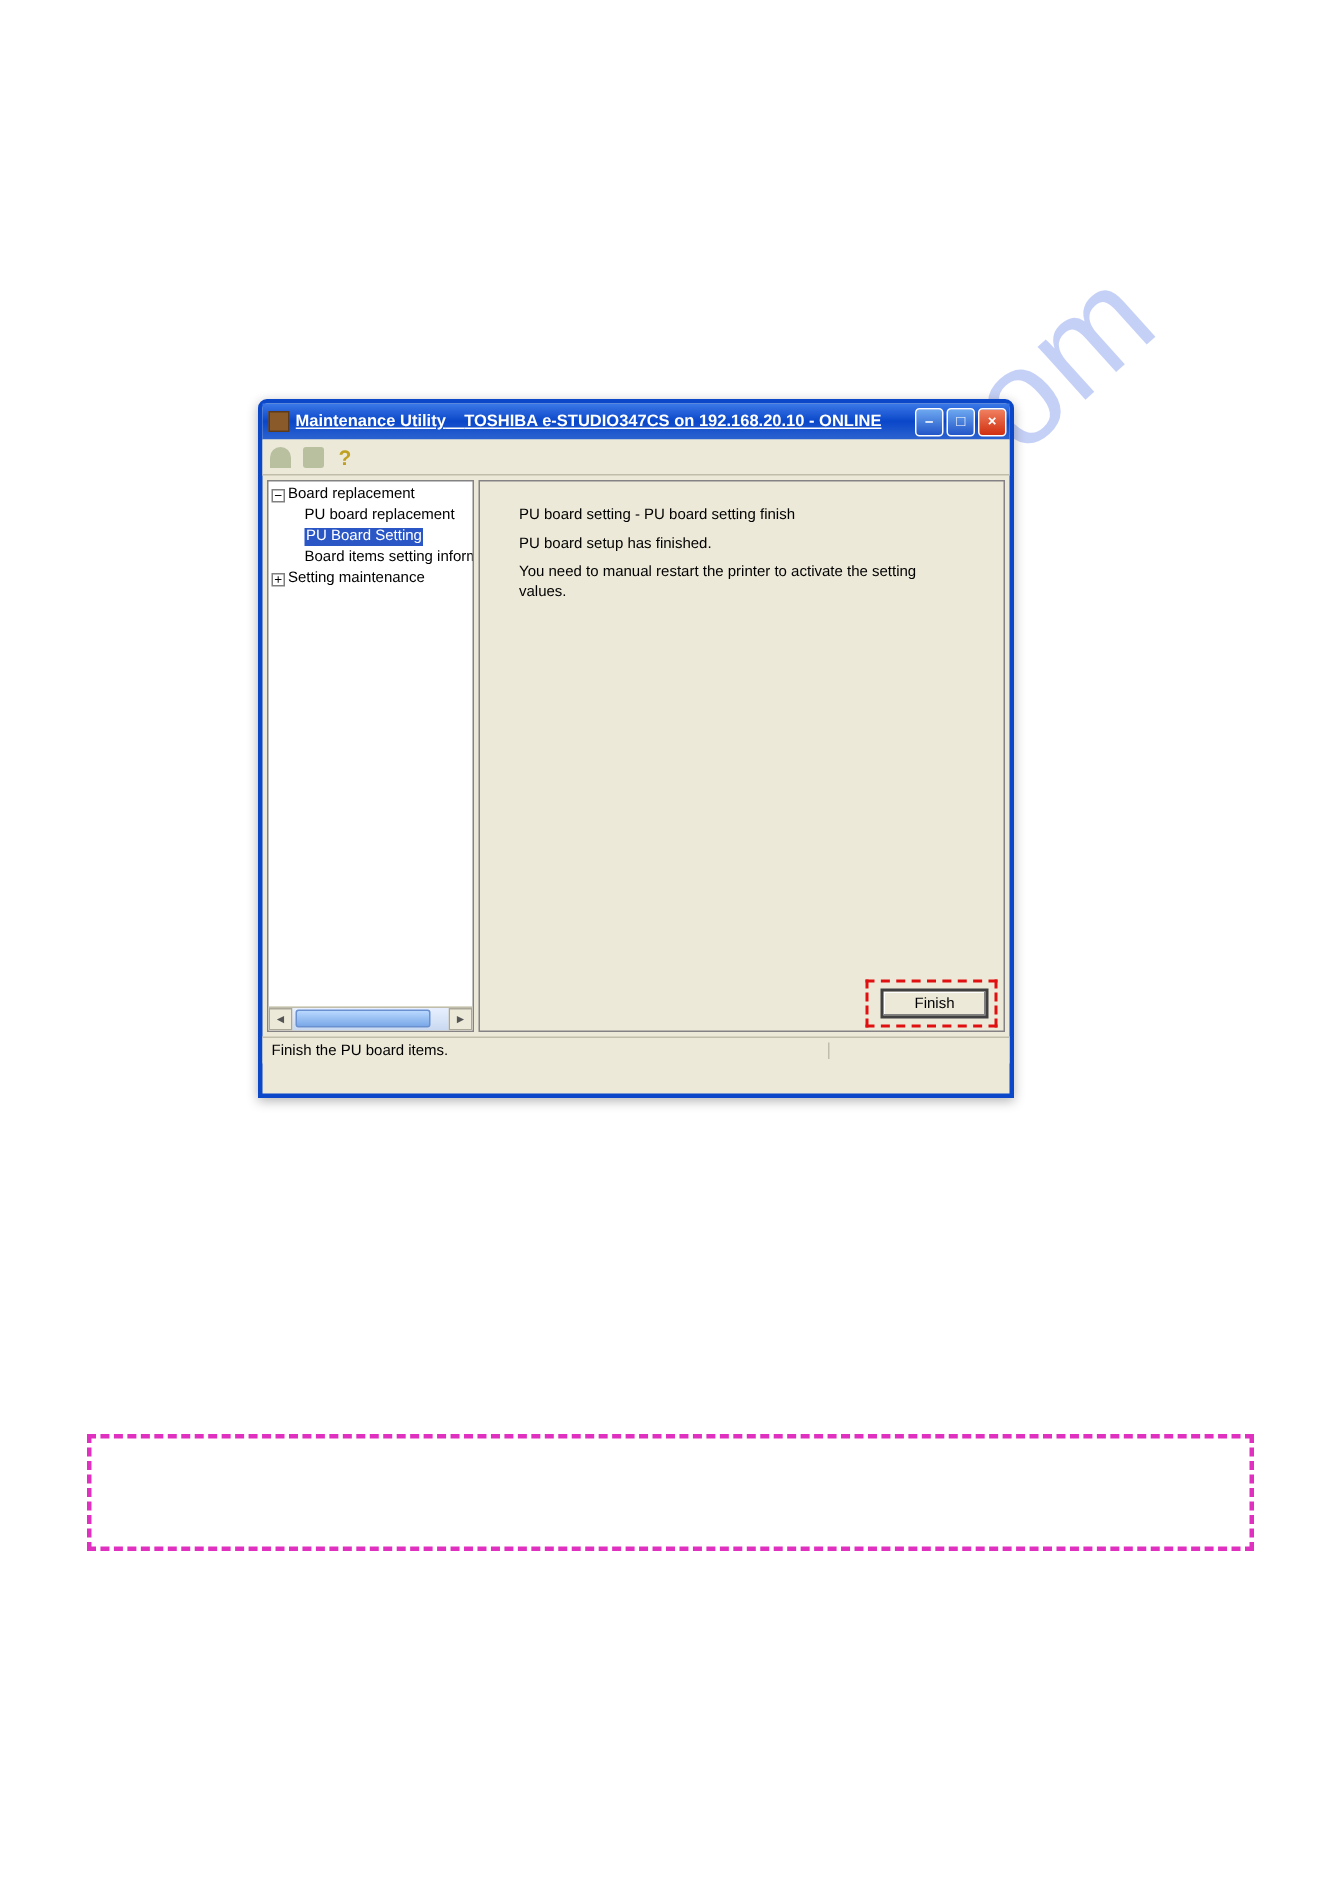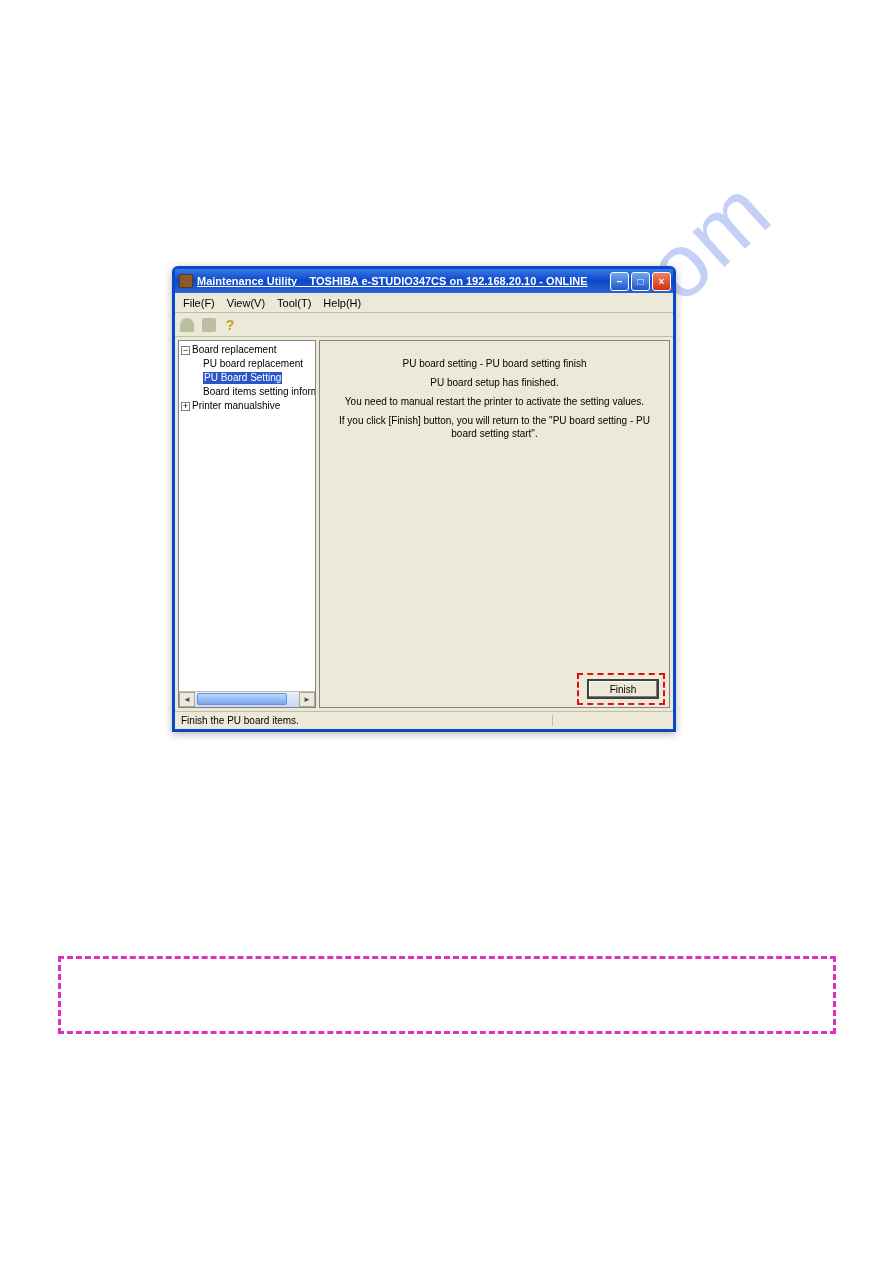--- a/index.html
+++ b/index.html
@@ -162,21 +162,21 @@
   }
   .content-pane {
     flex: 1;
     background: #ece9d8;
     border: 1px solid #848284;
     padding: 10px;
     position: relative;
     font-size: 10px;
     color: #000;
   }
-  .content-pane p { margin: 6px 0; line-height: 1.3; text-align: center; }
+  .content-pane p { margin: 6px 16px; line-height: 1.3; }
   .finish-btn {
     position: absolute;
     right: 10px;
     bottom: 8px;
     width: 72px;
     height: 20px;
     background: #ece9d8;
     border: 2px solid #404040;
     box-shadow: inset -1px -1px 0 #808080, inset 1px 1px 0 #fff;
     font-size: 10px;
@@ -247,26 +247,20 @@
       &nbsp;&nbsp;
       <span>TOSHIBA e-STUDIO347CS on 192.168.20.10  - ONLINE</span>
     </div>
     <div class="window-btns">
       <div class="window-btn btn-min">–</div>
       <div class="window-btn btn-max">□</div>
       <div class="window-btn btn-close">×</div>
     </div>
   </div>
 
-  <div class="menubar">
-    <div class="menu-item">File(F)</div>
-    <div class="menu-item">View(V)</div>
-    <div class="menu-item">Tool(T)</div>
-    <div class="menu-item">Help(H)</div>
-  </div>
 
   <div class="toolbar">
     <div class="tool-icon">
         <div class="icon-person"></div>
       </div>
     <div class="tool-icon">
         <div class="icon-gear"></div>
       </div>
     <div class="tool-icon icon-help">?</div>
   </div>
@@ -286,37 +280,36 @@
         <div class="tree-row">
           <span class="tree-indent2"></span>
           <span class="tree-label tree-selected">PU Board Setting</span>
         </div>
         <div class="tree-row">
           <span class="tree-indent2"></span>
           <span class="tree-label">Board items setting informa</span>
         </div>
         <div class="tree-row">
           <span class="tree-toggle">+</span>
-          <span class="tree-label">Printer manualshive</span>
+          <span class="tree-label">Setting maintenance</span>
         </div>
       </div>
       <div class="tree-hscroll">
         <div class="hscroll-btn">◄</div>
         <div class="hscroll-track">
           <div class="hscroll-thumb"></div>
         </div>
         <div class="hscroll-btn">►</div>
       </div>
     </div>
 
     <div class="content-pane">
       <p>PU board setting - PU board setting finish</p>
       <p>PU board setup has finished.</p>
       <p>You need to manual restart the printer to activate the setting values.</p>
-      <p>If you click [Finish] button, you will return to the "PU board setting - PU board setting start".</p>
 
       <button class="finish-btn">Finish</button>
       <div class="finish-highlight"></div>
     </div>
 
   </div>
 
   <div class="statusbar">
     <div class="statusbar-cell">Finish the PU board items.</div>
     <div class="statusbar-cell"></div>

